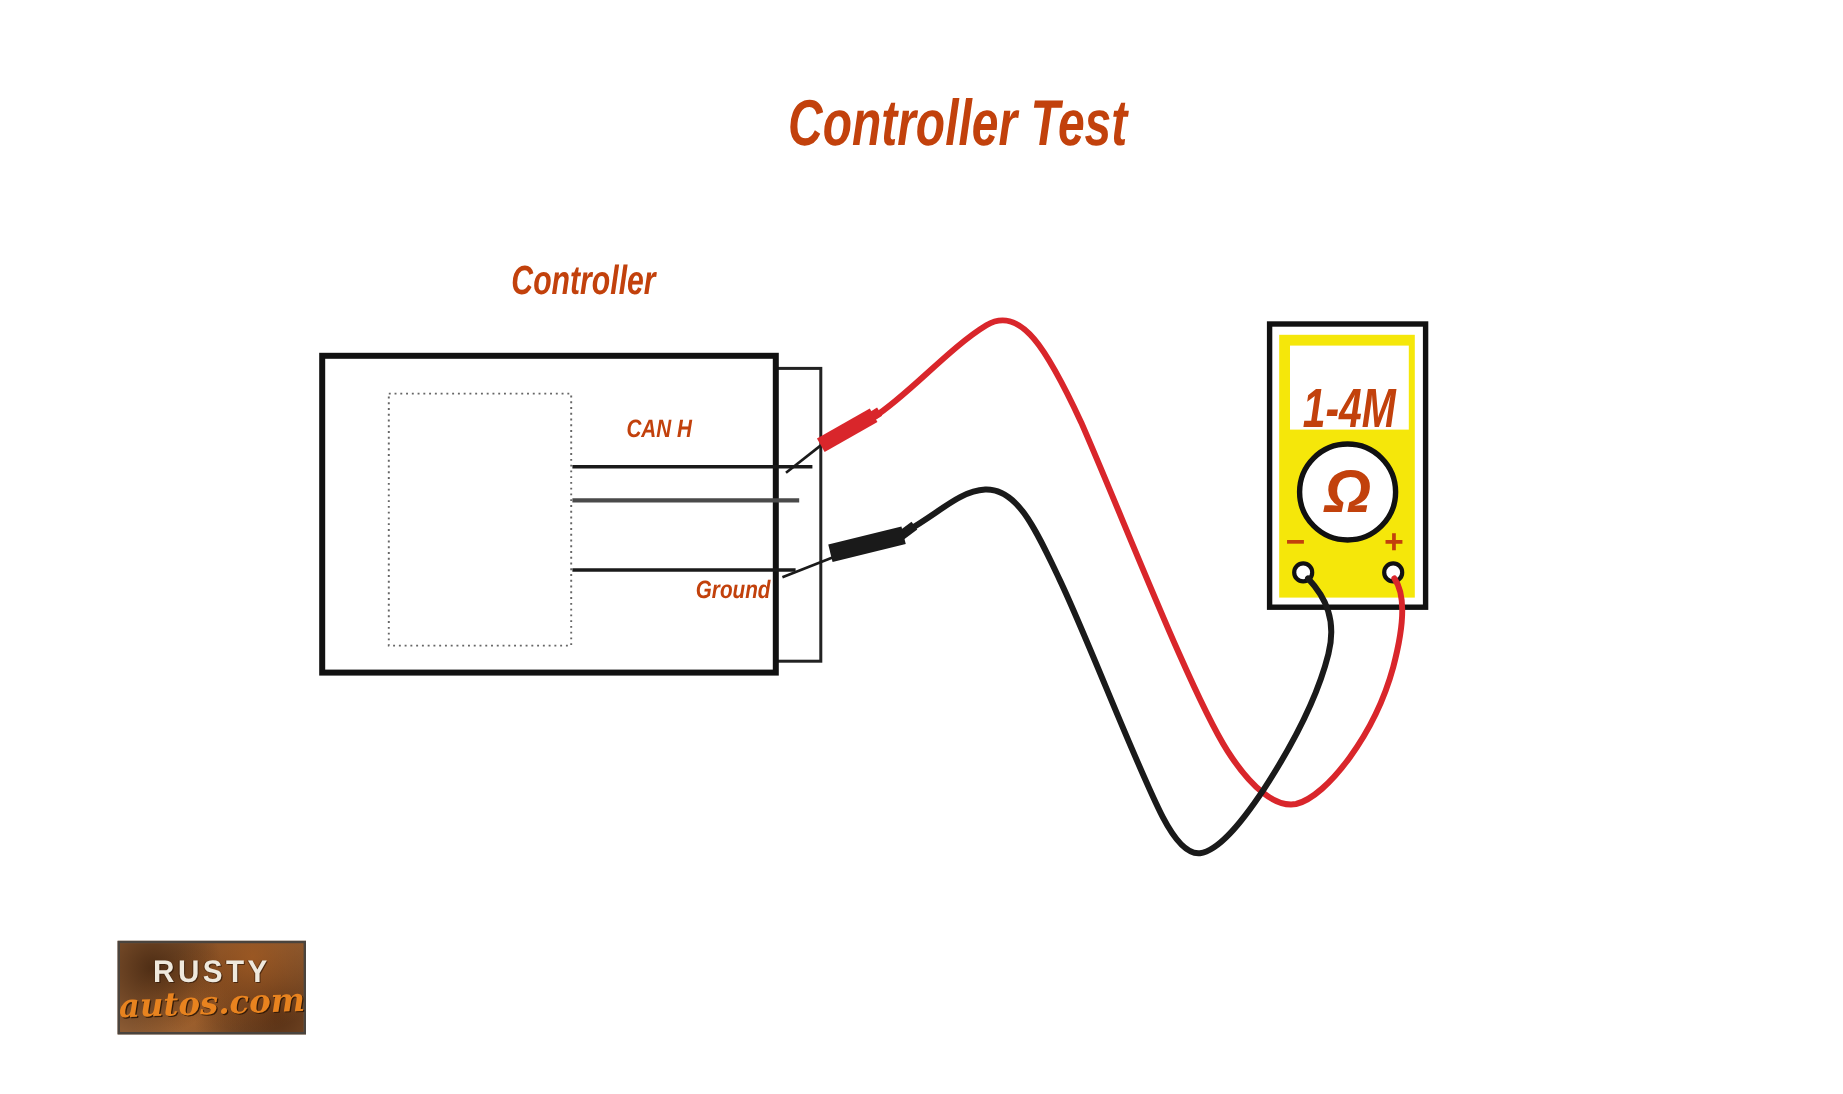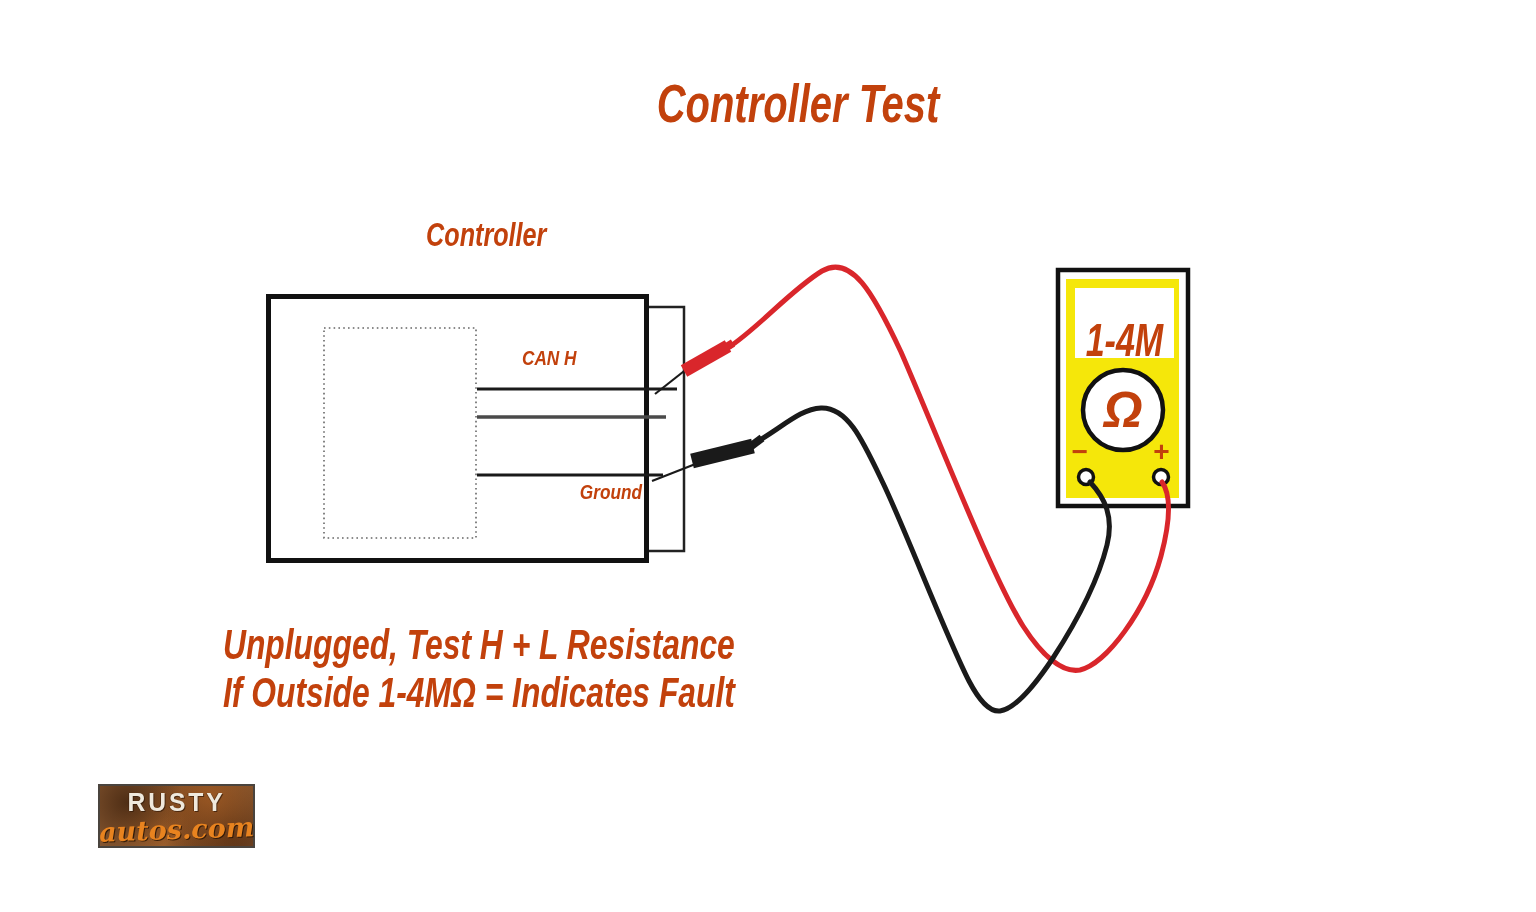--- a/index.html
+++ b/index.html
@@ -29,21 +29,21 @@
     display:flex;align-items:center;justify-content:center;margin-top:17px;}
   .meter-omega{left:1081px;top:368px;width:84px;height:84px;font-size:50px;
     display:flex;align-items:center;justify-content:center;}
   .jack-label{width:26px;top:438px;font-size:28px;font-weight:bold;line-height:1;}
   .jack-neg{left:1066px;}
   .jack-pos{left:1148px;}
 
   .instructions{left:133px;top:620px;width:600px;font-size:43px;line-height:48px;}
 
   .logo{
-    position:absolute;z-index:2;left:98px;top:784px;width:157px;height:64px;
+    position:absolute;z-index:2;left:98px;top:784px;width:157px;height:78px;
     box-sizing:border-box;border:2px solid #4a443e;
     background-color:#8a5a33;
     background-image:
       radial-gradient(circle at 18% 28%, rgba(58,30,10,0.75), transparent 42%),
       radial-gradient(circle at 72% 15%, rgba(160,90,35,0.85), transparent 50%),
       radial-gradient(circle at 85% 80%, rgba(80,42,16,0.9), transparent 48%),
       radial-gradient(circle at 38% 75%, rgba(176,104,44,0.7), transparent 45%),
       radial-gradient(circle at 55% 45%, rgba(105,58,22,0.8), transparent 60%);
     display:flex;flex-direction:column;align-items:center;justify-content:center;
   }
@@ -99,24 +99,20 @@
   <div class="txt meter-omega">
     <span>Ω</span>
   </div>
   <div class="txt jack-label jack-neg">
     <span>−</span>
   </div>
   <div class="txt jack-label jack-pos">
     <span>+</span>
   </div>
 
-  <div class="txt instructions">
-    <div><span class="cond">Unplugged, Test H + L Resistance</span></div>
-    <div><span class="cond">If Outside 1-4MΩ = Indicates Fault</span></div>
-  </div>
 
   <div class="logo">
     <div class="logo-top">RUSTY</div>
     <div class="logo-bottom">autos.com</div>
   </div>
 
   <svg id="wires" class="layer" viewBox="0 0 1536 912">
 
     <path d="M 477 389 L 677 389" stroke="#1a1a1a" stroke-width="3" fill="none"></path>
     <path d="M 477 417 L 666 417" stroke="#4a4a4a" stroke-width="3.5" fill="none"></path>

